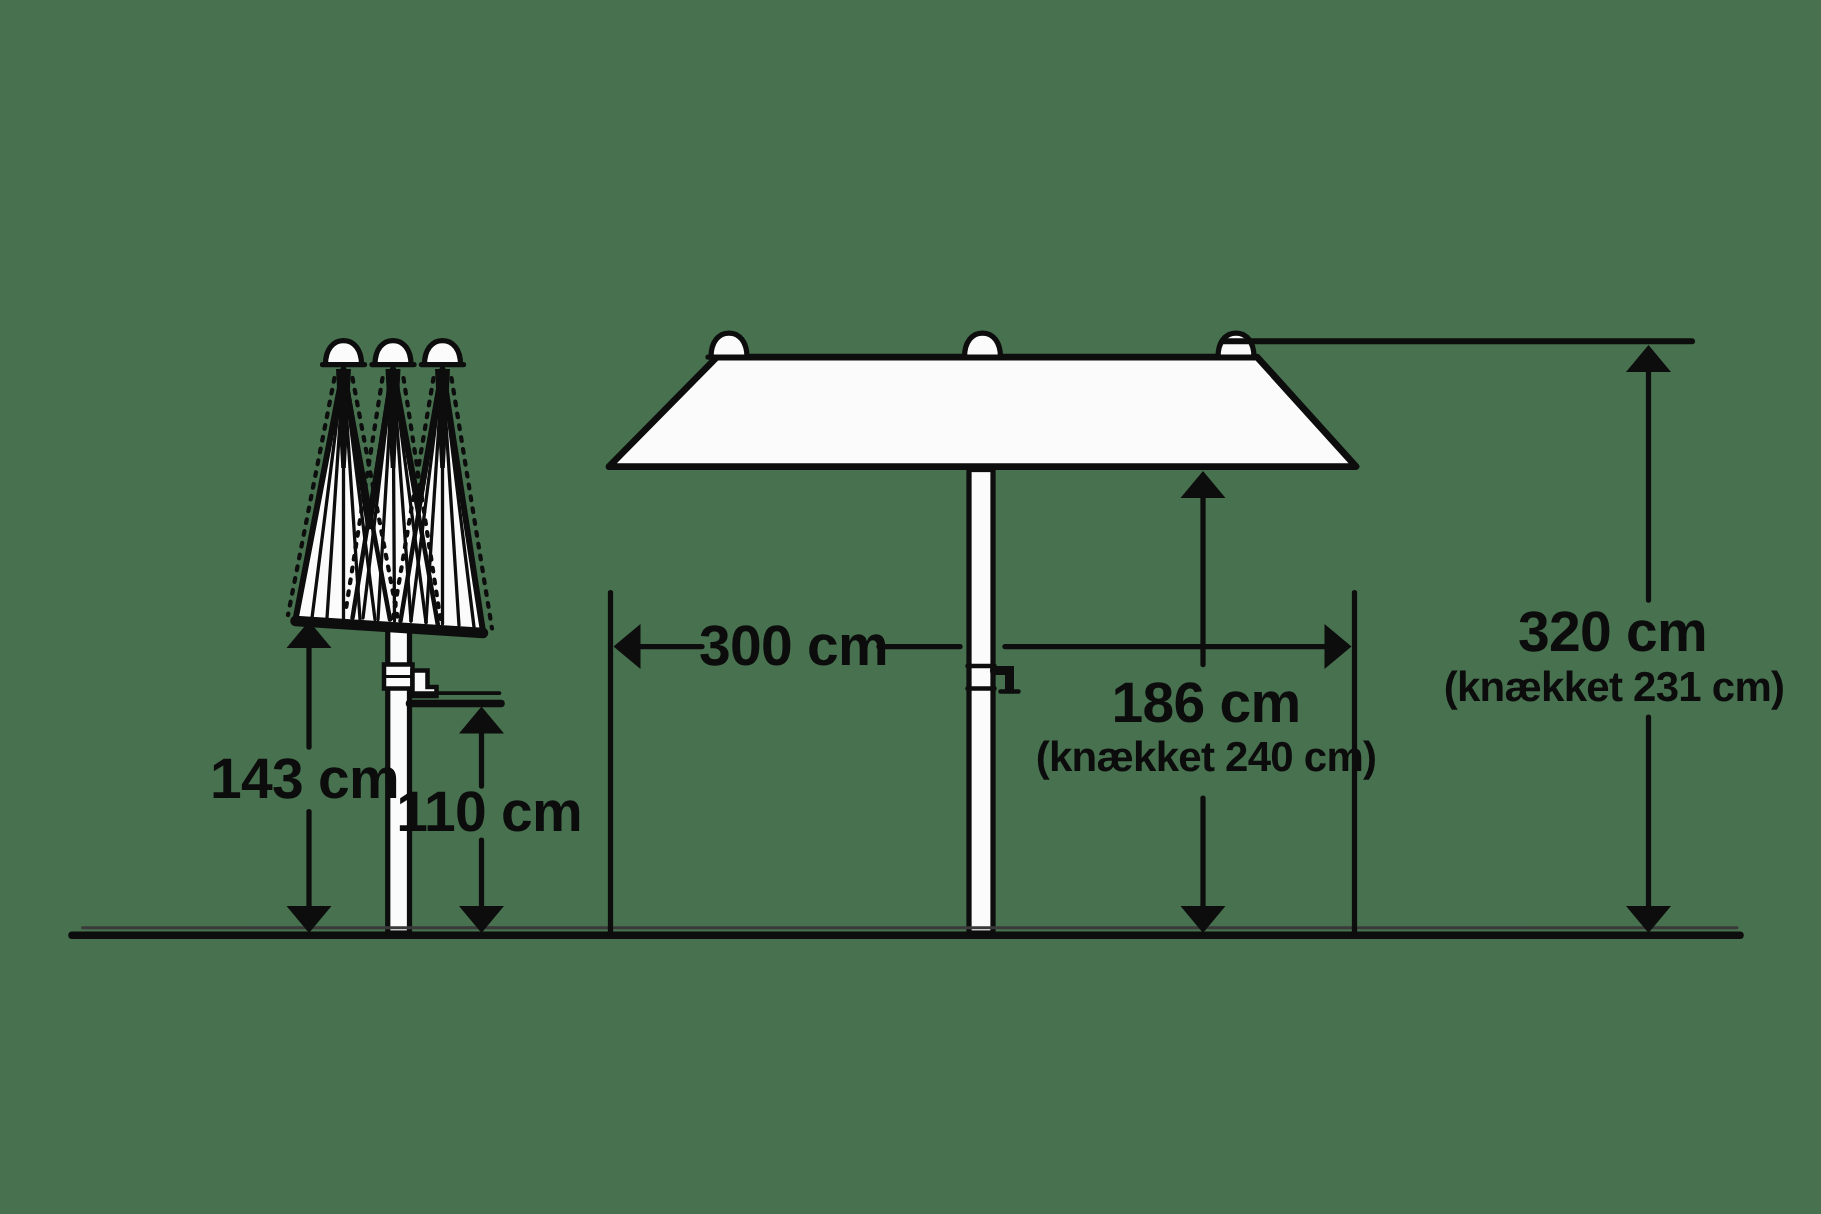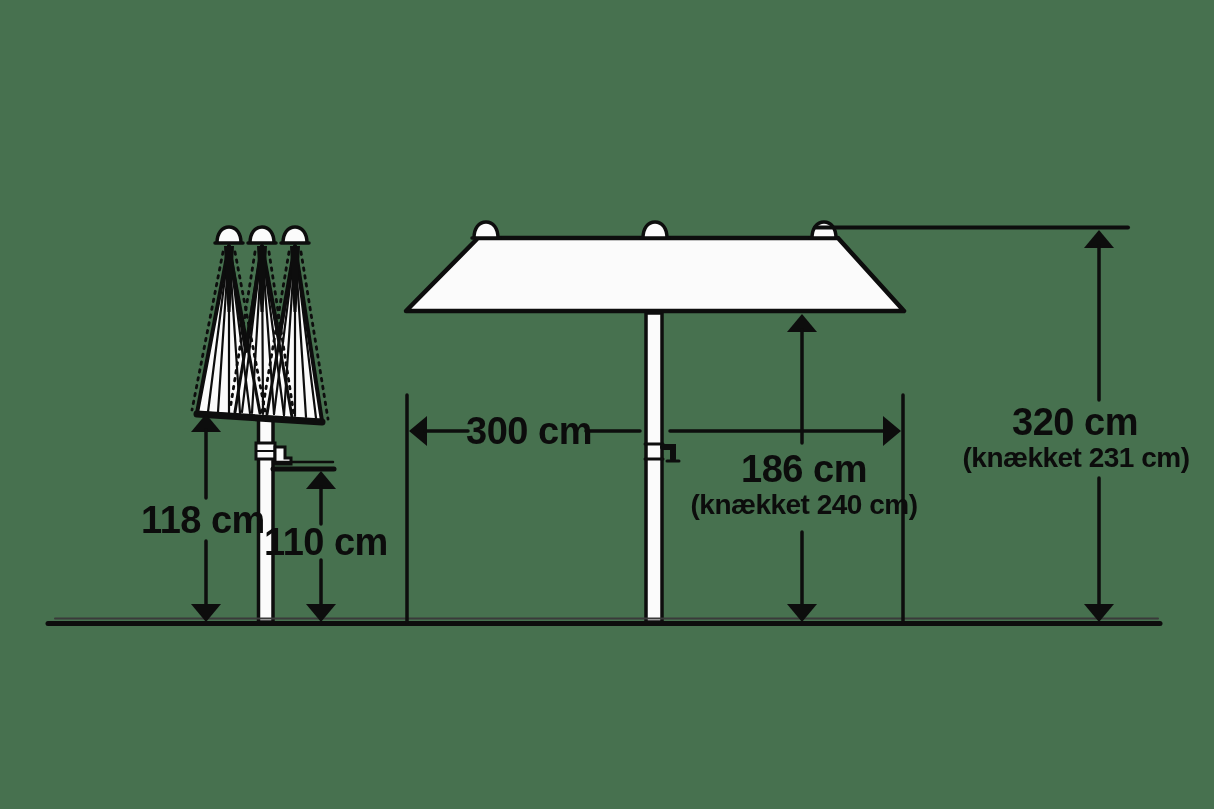--- a/index.html
+++ b/index.html
@@ -153,21 +153,21 @@
         <path d="M815,227.5 H1128" stroke-width="4"></path>
         <polygon points="1099,230 1084,248 1114,248" fill="#0d0d0d" stroke="none"></polygon>
         <path d="M1099,246 V400"></path>
         <path d="M1099,478 V606"></path>
         <polygon points="1099,622 1084,604 1114,604" fill="#0d0d0d" stroke="none"></polygon>
       </g>
 
     </g>
   </svg>
 
-  <div class="dim-label" style="left:203px; top:520px;">118 cm</div>
+  <div class="dim-label" style="left:203px; top:520px;">143 cm</div>
 
   <div class="dim-label" style="left:326px; top:542px;">110 cm</div>
 
   <div class="dim-label" style="left:529px; top:431px;">300 cm</div>
 
   <div class="dim-label" style="left:804px; top:469px;text-align:right;">186 cm</div>
 
   <div class="dim-label sub" style="left:804px; top:505px;">(knækket 240 cm)</div>
 
   <div class="dim-label" style="left:1075px; top:422px;">320 cm</div>

